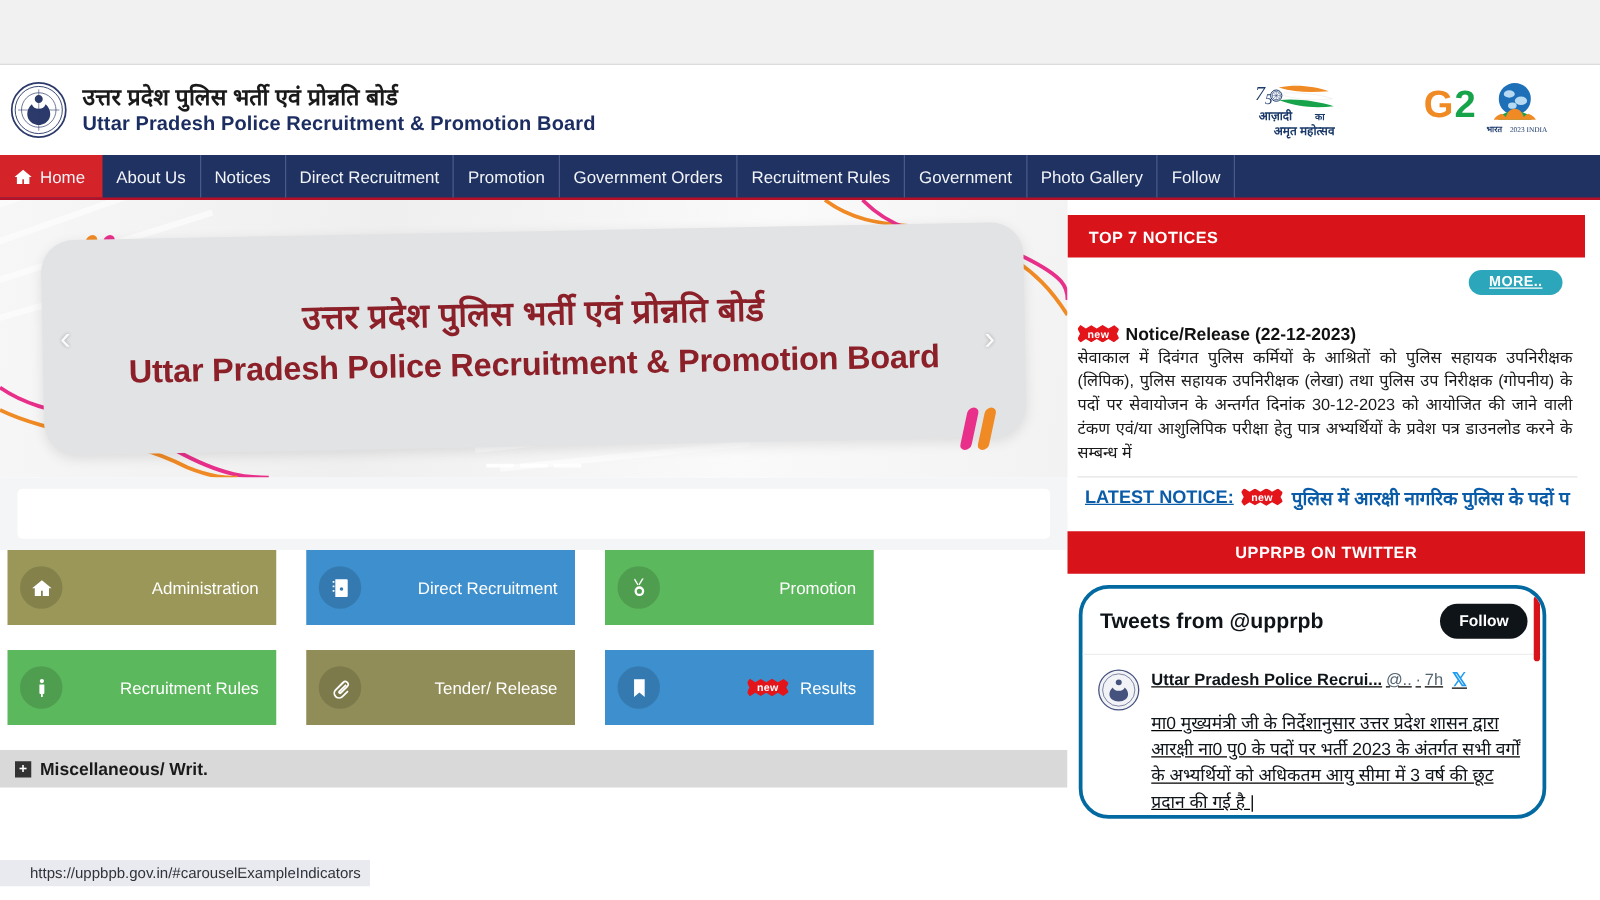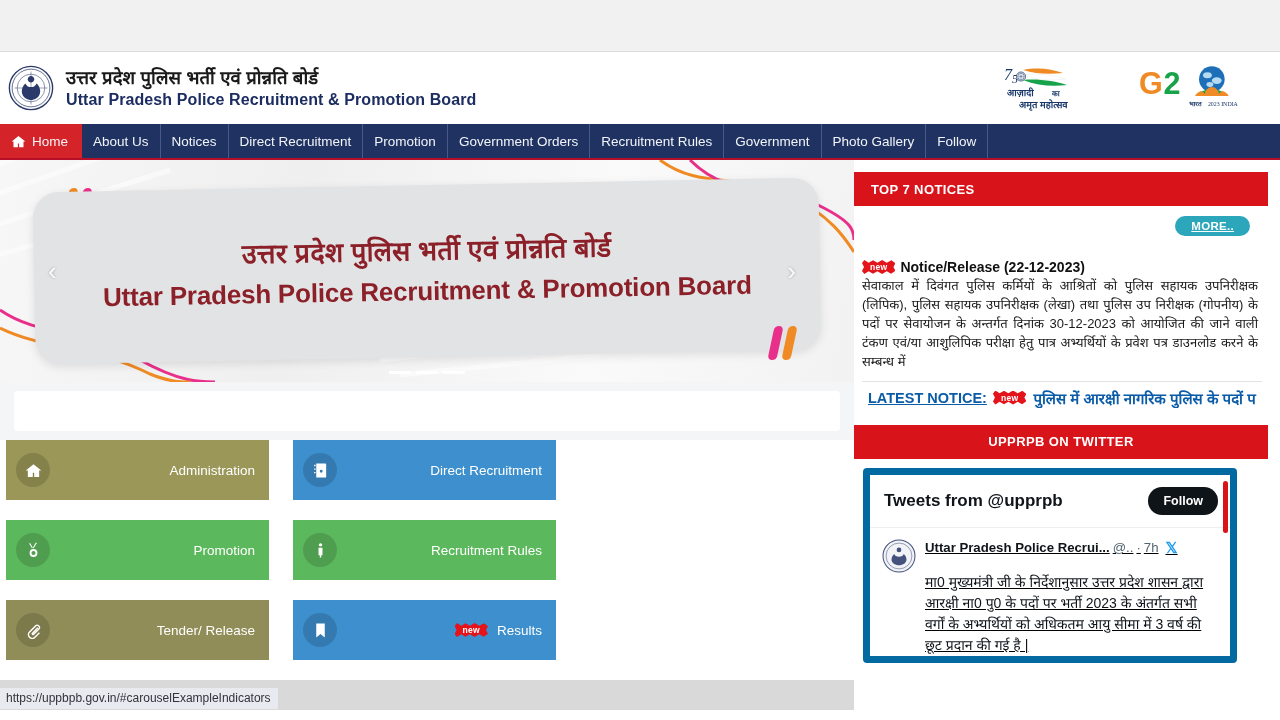--- a/index.html
+++ b/index.html
@@ -123,21 +123,21 @@
   }
 
   
   #tiles {
     width: 854px;
     display: flex; flex-wrap: wrap;
     gap: 20px 24px;
     padding: 0 14px 0 6px;
   }
   .tile {
-    width: 263px; height: 60px;
+    width: 215px; height: 60px;
     display: flex; align-items: center;
     padding: 0 14px 0 10px; cursor: pointer;
   }
   .tile-ico-wrap {
     width: 34px; height: 34px; border-radius: 50%;
     background: rgba(0,0,0,.14);
     display:flex; align-items:center; justify-content:center;
     flex: 0 0 34px;
   }
   .tile-ico-wrap svg { width: 17px; height: 17px; fill: #fff; }
@@ -201,21 +201,21 @@
     overflow:hidden; white-space:nowrap;
   }
   #latest-label {
     color:#0b5ca8; font-weight: bold; font-size: 14.5px;
     text-decoration: underline; margin-right: 4px;
   }
   #latest-text { color:#0b5ca8; font-weight: bold; font-size: 15px; }
 
   #twitter-panel { margin-top: 17px; }
   #twitter-card {
-    border: 7px solid #0369a1; border-radius: 4px;
+    border: 3px solid #0369a1; border-radius: 24px;
     margin: 9px 6px 0 9px; width: 374px;
     overflow: hidden; position: relative; background:#fff;
   }
   #tw-head {
     display:flex; align-items:center; justify-content:space-between;
     padding: 12px 12px 12px 14px; border-bottom: 1px solid #eee;
   }
   #tw-head-title { font-size: 17px; font-weight: bold; color:#0f1419; }
   #follow-btn {
     background:#0f1419; color:#fff; border-radius: 16px;
@@ -229,21 +229,21 @@
   #tw-text { font-size: 14px; color:#0f1419; line-height: 1.5; margin-top: 15px; }
   #tw-scroll {
     position:absolute; right: 2px; top: 6px; width: 5px; height: 52px;
     background:#d8131a; border-radius: 3px;
   }
 
   
   #status-url {
     position: absolute; left: 0; bottom: 11px;
     background: #e8eaf0; color: #30333a;
-    font-size: 12px; padding: 3px 7px 4px 6px;
+    font-size: 12px; padding: 3px 7px 4px 24px;
     white-space: nowrap; z-index: 50;
   }
 </style>
 </head>
 <body>
 
 <div id="browser-chrome"></div>
 
 <div id="page">
 

